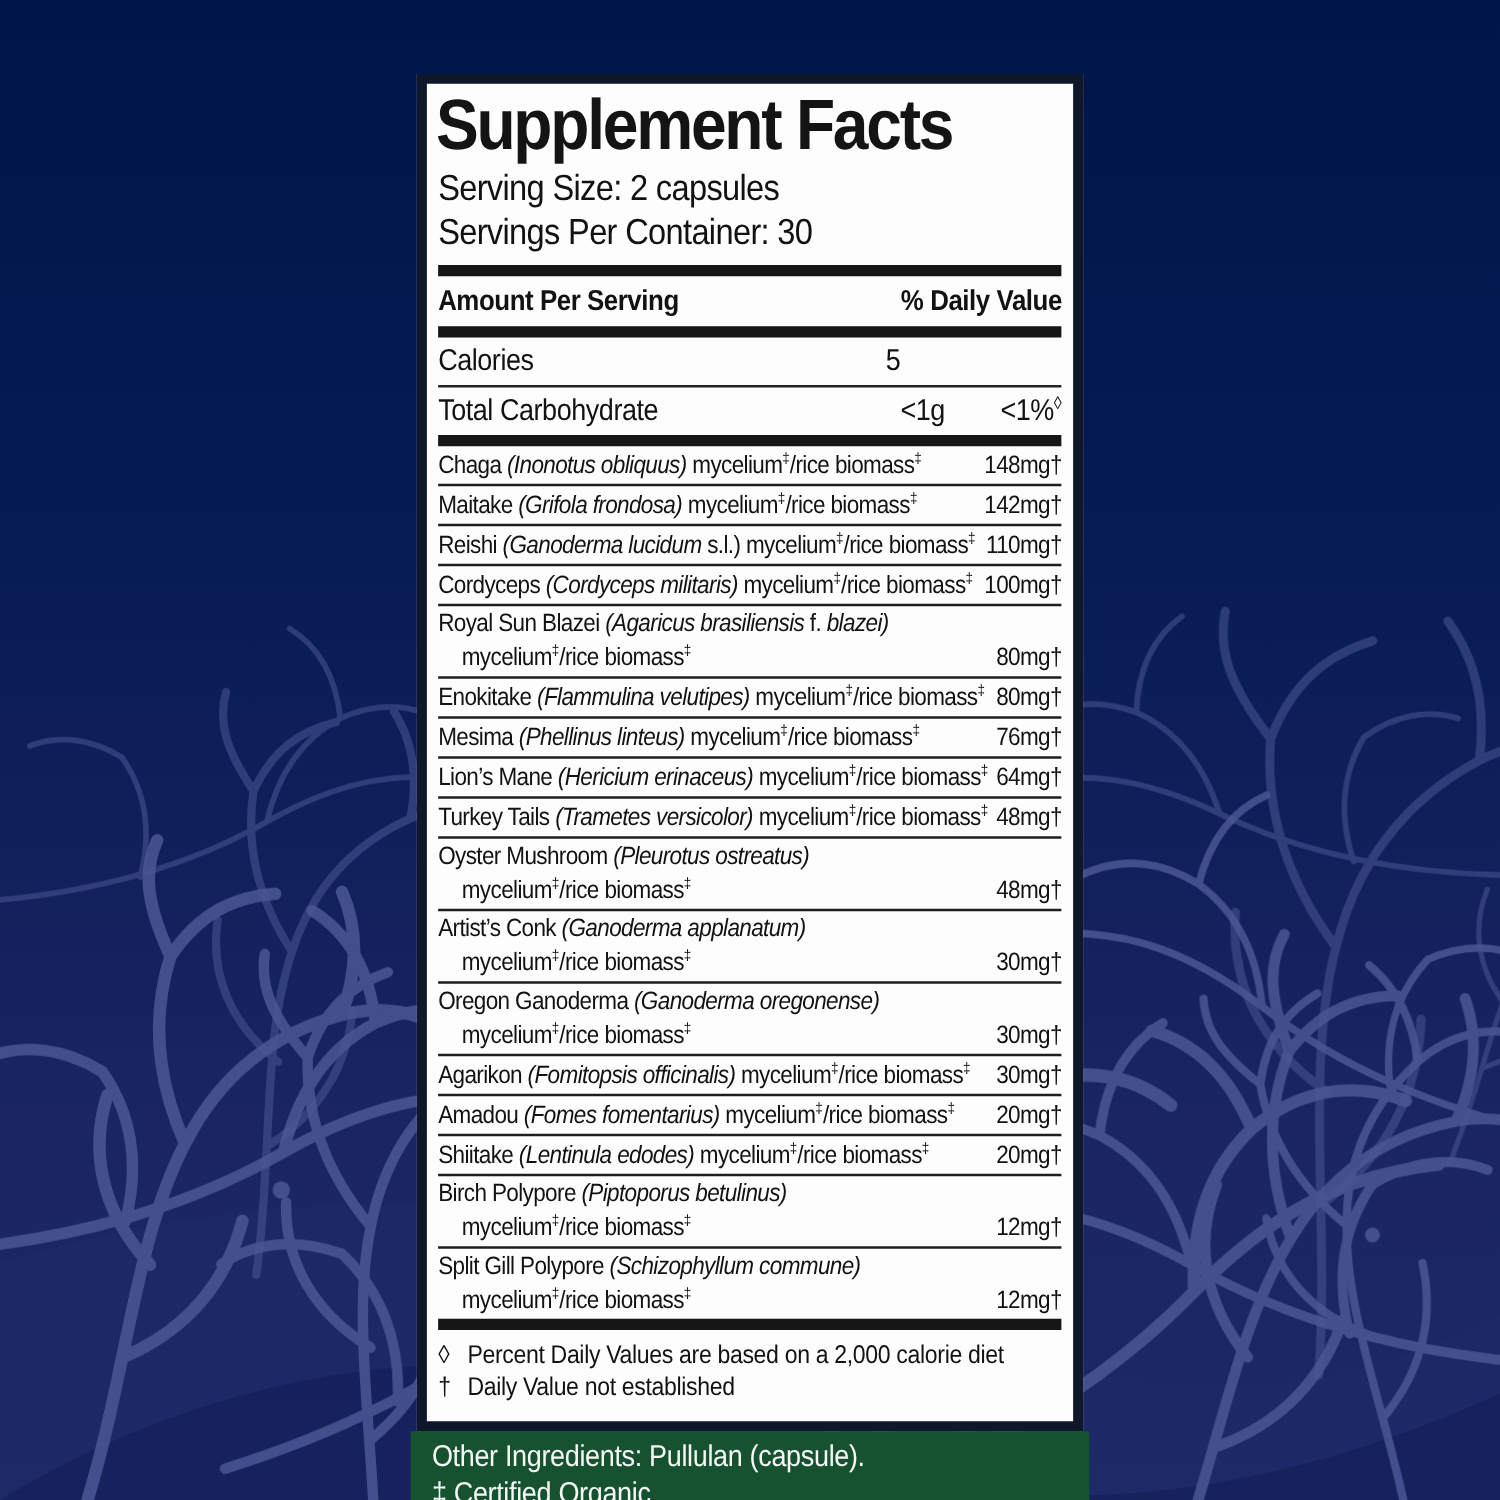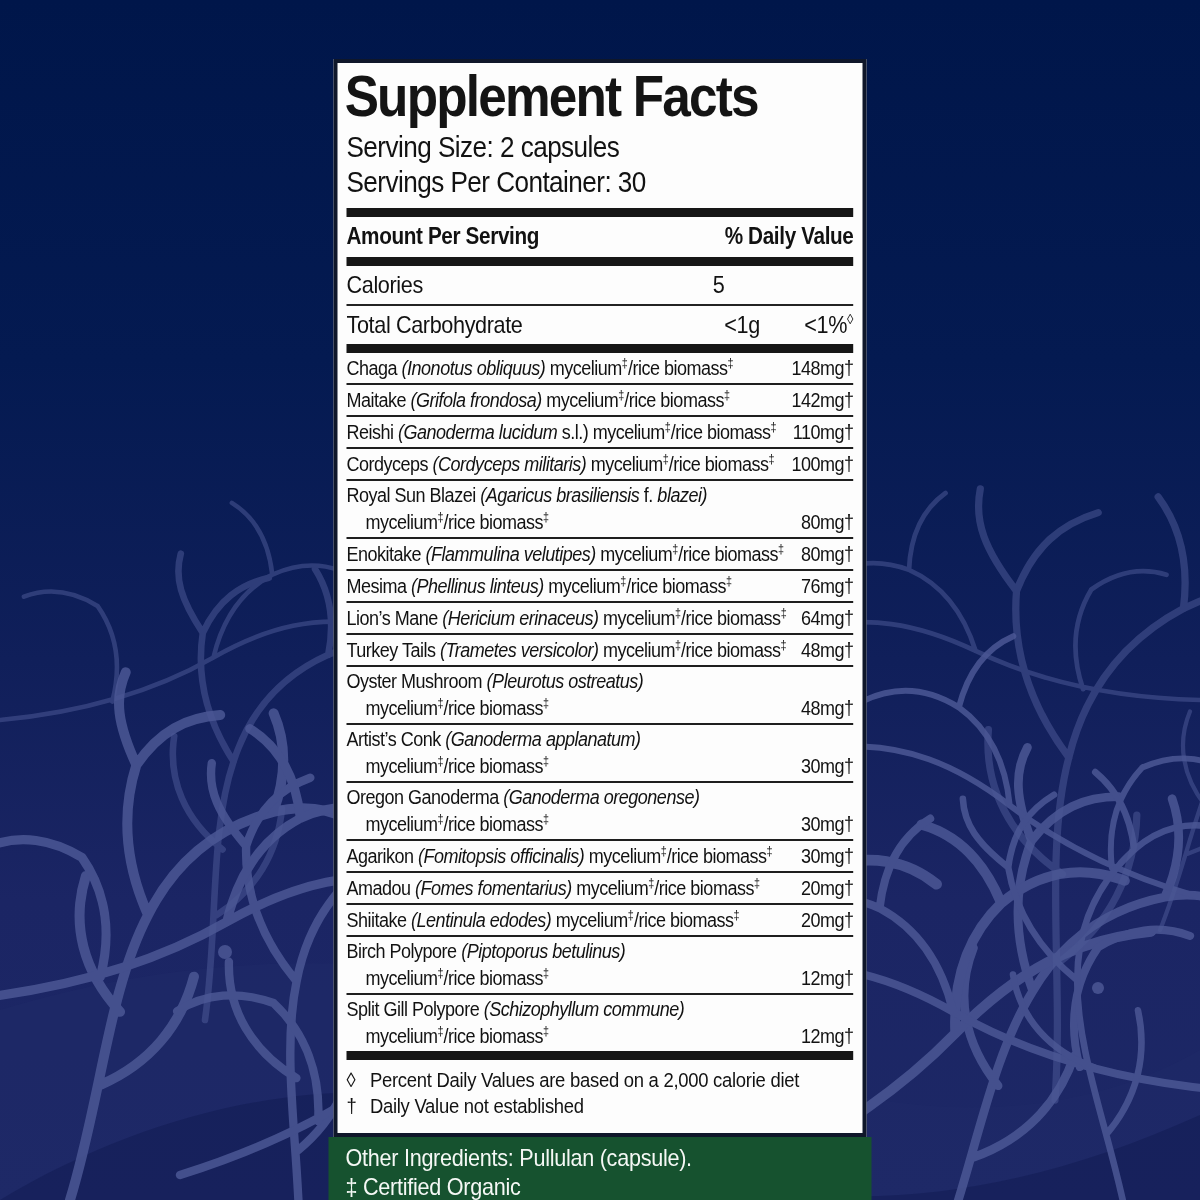--- a/index.html
+++ b/index.html
@@ -5,21 +5,21 @@
   html,body{margin:0;padding:0;}
   body{
     width:1200px;height:1200px;position:relative;overflow:hidden;
     background:linear-gradient(180deg,#00164a 0%,#041a51 30%,#101f5a 55%,#1b2564 75%,#1d2866 100%);
     font-family:"Liberation Sans","DejaVu Sans",sans-serif;
   }
   svg.bg{position:absolute;inset:0;pointer-events:none;}
 
   .label-wrap{position:absolute;top:59px;left:50%;transform:translateX(-50%);width:533px;}
   .panel{
-    background:#fdfdfd;border:4px solid #0f172a;box-sizing:border-box;
+    background:#fdfdfd;border:8px solid #0f172a;box-sizing:border-box;
     padding:2px 9px 10px 9px;color:#121212;
   }
   .cond{width:111.11%;transform:scaleX(0.9);transform-origin:0 0;}
 
   .title{font-size:57px;font-weight:bold;letter-spacing:-2px;line-height:1.04;margin:2px 0 4px -2px;color:#141414;}
   .serv{font-size:29px;letter-spacing:-0.6px;line-height:35px;}
   .thickbar{height:9px;background:#161616;}
   .bar1{margin-top:8px;}
   .hdrrow{display:flex;justify-content:space-between;align-items:baseline;font-weight:bold;font-size:23px;letter-spacing:-0.4px;padding:6px 0 7px 0;}
   .vrow{display:grid;grid-template-columns:1fr 92px 104px;font-size:24px;letter-spacing:-0.4px;line-height:30px;padding:4px 0;}

